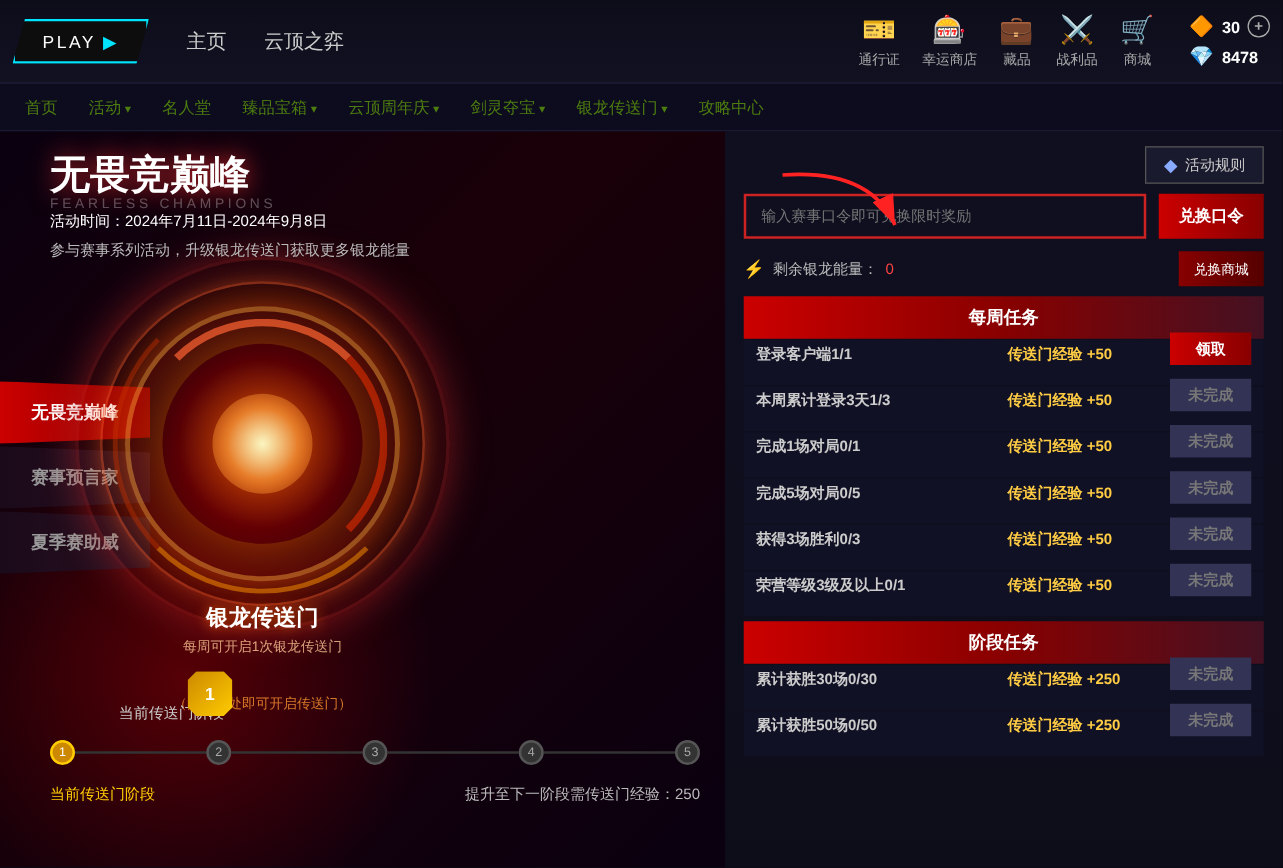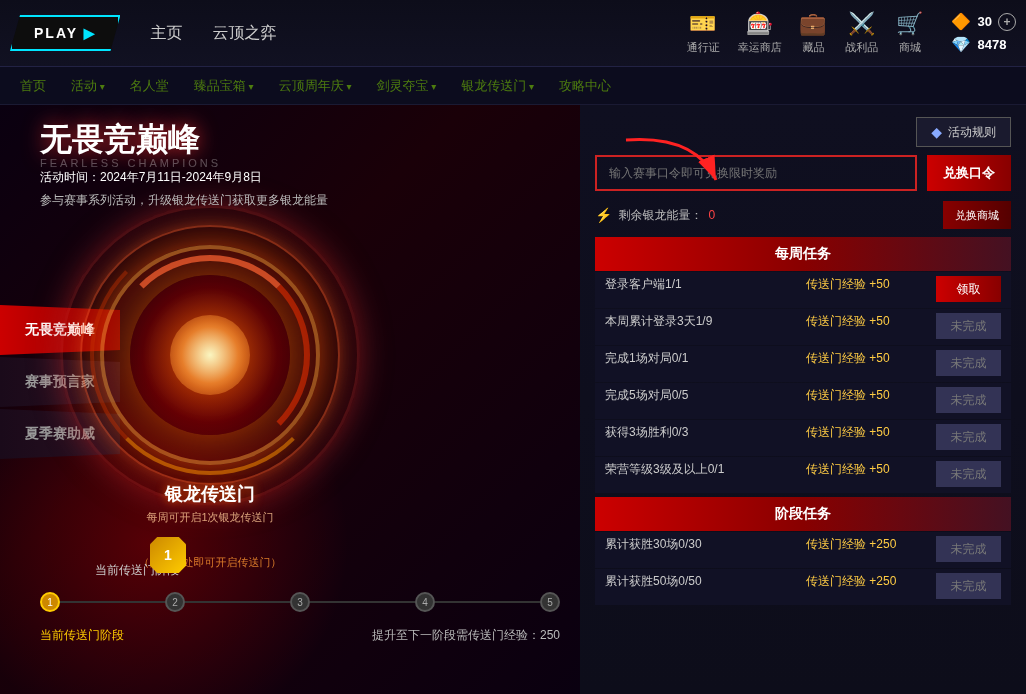--- a/index.html
+++ b/index.html
@@ -22,21 +22,21 @@
       padding: 0 10px;
       border-bottom: 1px solid #222244;
       position: relative;
       z-index: 10;
     }
     .play-btn {
       background: #0d0d0d;
       border: 2px solid #00e5ff;
       color: #fff;
       font-size: 14px;
-      font-weight: bold;
+      font-weight: normal;
       padding: 8px 22px;
       letter-spacing: 2px;
       clip-path: polygon(10px 0%, 100% 0%, calc(100% - 10px) 100%, 0% 100%);
       cursor: pointer;
     }
     .play-btn::after {
       content: ' ▶';
       color: #00e5ff;
     }
     .nav-links {
@@ -413,26 +413,27 @@
       display: flex;
       align-items: center;
       justify-content: center;
       font-size: 14px;
       font-weight: bold;
       color: #fff;
       margin-bottom: 1px;
     }
     .task-row {
       display: flex;
-      align-items: flex-start;
+      align-items: flex-end;
       background: #111125;
       height: 36px;
-      padding: 4px 10px;
+      padding: 16px 10px;
       margin-bottom: 1px;
       font-size: 12px;
+      font-weight: bold;
     }
     .task-name { flex: 1; color: #ccc; }
     .task-reward { width: 130px; color: #bbb; }
     .task-reward span { color: #ffcc44; }
     .task-action {
       width: 65px;
       height: 26px;
       display: flex; align-items: center; justify-content: center;
       font-size: 12px;
       cursor: pointer;
@@ -635,21 +636,21 @@
       <span>每周任务</span>
     </div>
 
     <div id="weekly-tasks-container">
         <div class="task-row">
       <span class="task-name">登录客户端1/1</span>
       <span class="task-reward"><span style="color:#ffcc44">传送门经验 +50</span></span>
       <div class="task-action claim">领取</div>
     </div>
         <div class="task-row">
-      <span class="task-name">本周累计登录3天1/9</span>
+      <span class="task-name">本周累计登录3天1/3</span>
       <span class="task-reward"><span style="color:#ffcc44">传送门经验 +50</span></span>
       <div class="task-action incomplete">未完成</div>
     </div>
         <div class="task-row">
       <span class="task-name">完成1场对局0/1</span>
       <span class="task-reward"><span style="color:#ffcc44">传送门经验 +50</span></span>
       <div class="task-action incomplete">未完成</div>
     </div>
         <div class="task-row">
       <span class="task-name">完成5场对局0/5</span>

